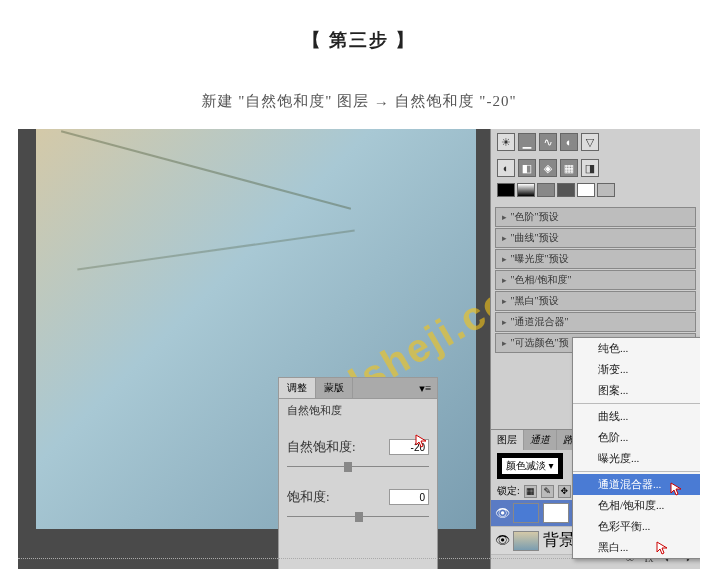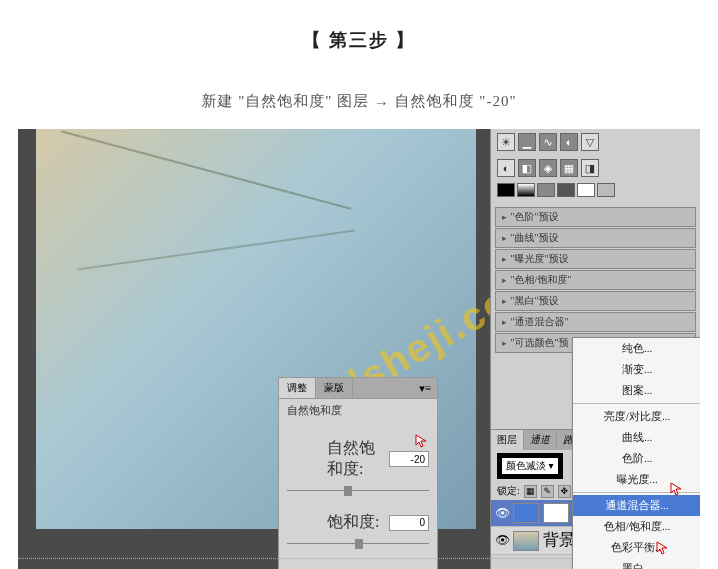--- a/index.html
+++ b/index.html
@@ -12,21 +12,21 @@
 .canvas::before { content:""; position:absolute; left:20px; top:40px; width:300px; height:2px; background:#4a5a3a; transform:rotate(15deg); opacity:0.4; }
 .canvas::after { content:""; position:absolute; left:40px; top:120px; width:280px; height:2px; background:#4a5a3a; transform:rotate(-8deg); opacity:0.3; }
 .watermark { position:absolute; left:285px; top:190px; font-size:40px; color:#f5c518; opacity:0.6; transform:rotate(-30deg); font-family:Arial; font-weight:bold; letter-spacing:2px; }
 .adj-panel { position:absolute; left:260px; top:248px; width:160px; height:240px; background:#d4d4d4; border:1px solid #999; font-size:11px; font-family:"SimSun"; }
 .adj-tabs { display:flex; background:#aaa; border-bottom:1px solid #999;align-items:center; }
 .adj-tab { padding:3px 8px; background:#d4d4d4; border-right:1px solid #999; font-size:10px; }
 .adj-tab.inactive { background:#aaa; }
 .adj-close { margin-left:auto; padding:2px 6px; cursor:pointer; }
 .adj-title { padding:4px 8px; font-size:11px; color:#333; }
 .adj-row { display:flex; align-items:center; padding:4px 8px; margin-top:12px; }
-.adj-label { flex:1; font-size:16px; color:#333;margin-left:40px; }
+.adj-label { flex:1; font-size:13px; color:#333; }
 .adj-input { width:40px; height:16px; background:#fff; border:1px solid #999; font-size:10px; text-align:right; padding:0 3px; }
 .slider { margin:2px 8px 6px; height:10px; position:relative; }
 .slider::before { content:""; position:absolute; top:4px; left:0; right:0; height:1px; background:#888; }
 .slider-thumb { position:absolute; top:0; width:8px; height:10px; background:#888; }
 .icon-sm { width:14px; height:14px; display:flex; align-items:center; justify-content:center; font-size:11px; color:#444; }
 .cursor { position:absolute; width:14px; height:14px; pointer-events:none; }
 .cursor svg { width:100%; height:100%; }
 .right-dock { position:absolute; right:0; top:0; width:210px; height:440px; background:#cfcfcf; border-left:1px solid #888; }
 .tool-row { display:flex; gap:3px; padding:4px 6px; align-items:center; }
 .tool-ic { width:18px; height:18px; background:#888; border:1px solid #666; display:flex; align-items:center; justify-content:center; font-size:11px; color:#fff; }
@@ -44,21 +44,21 @@
 .blend-sel { background:#fff; border:5px solid #000000; padding:1px 4px; font-size:10px; }
 .lock-row { display:flex; gap:4px; padding:2px 6px; font-size:10px; align-items:center; }
 .lock-ic { width:13px; height:13px; background:#bbb; border:1px solid #888; font-size:9px; display:flex; align-items:center; justify-content:center; }
 .layer-row { display:flex; align-items:center; padding:3px 4px; gap:4px; background:#d8d8d8; border-bottom:1px solid #bbb; }
 .layer-row.sel { background:#5a7bc4; color:#fff; }
 .eye { width:14px; font-size:12px; }
 .thumb { width:26px; height:20px; border:1px solid #888; }
 .mask-thumb { width:26px; height:20px; background:#fff; border:1px solid #888; }
 .layers-footer { position:absolute; bottom:2px; left:0; right:0; display:flex; justify-content:flex-end; gap:5px; padding:2px 6px; }
 .ctx-menu { position:absolute; right:-2px; top:208px; width:130px; background:#f5f5f5; border:1px solid #888; box-shadow:2px 2px 4px rgba(0,0,0,0.3); font-size:11px; font-family:"SimSun"; z-index:10; }
-.ctx-item { padding:3px 10px; color:#222; cursor:default;text-align:center; }
+.ctx-item { padding:3px 25px; color:#222; cursor:default; }
 .ctx-item.hl { background:#4a7bd4; color:#fff; }
 .ctx-sep { height:1px; background:#bbb; margin:2px 0; }
 .dotted { position:absolute; bottom:10px; left:18px; right:18px; border-top:1px dotted #aaa; }
 </style>
 </head>
 <body>
 
 <div class="header">
   <div class="step-title">【 第三步 】</div>
 </div>
@@ -166,21 +166,20 @@
         <div class="icon-sm">◑</div>
       </div>
     </div>
   </div>
 
   <div class="ctx-menu" id="ctx-menu">
       <div class="ctx-item">纯色...</div>
       <div class="ctx-item">渐变...</div>
       <div class="ctx-item">图案...</div>
       <div class="ctx-sep"></div>
-      <div class="ctx-item">亮度/对比度...</div>
       <div class="ctx-item">曲线...</div>
       <div class="ctx-item">色阶...</div>
       <div class="ctx-item">曝光度...</div>
       <div class="ctx-sep"></div>
       <div class="ctx-item hl">通道混合器...</div>
       <div class="ctx-item">色相/饱和度...</div>
       <div class="ctx-item">色彩平衡...</div>
       <div class="ctx-item">黑白...</div>
     </div>
   <div class="cursor" style="right:16px; top:353px; z-index:11;">

